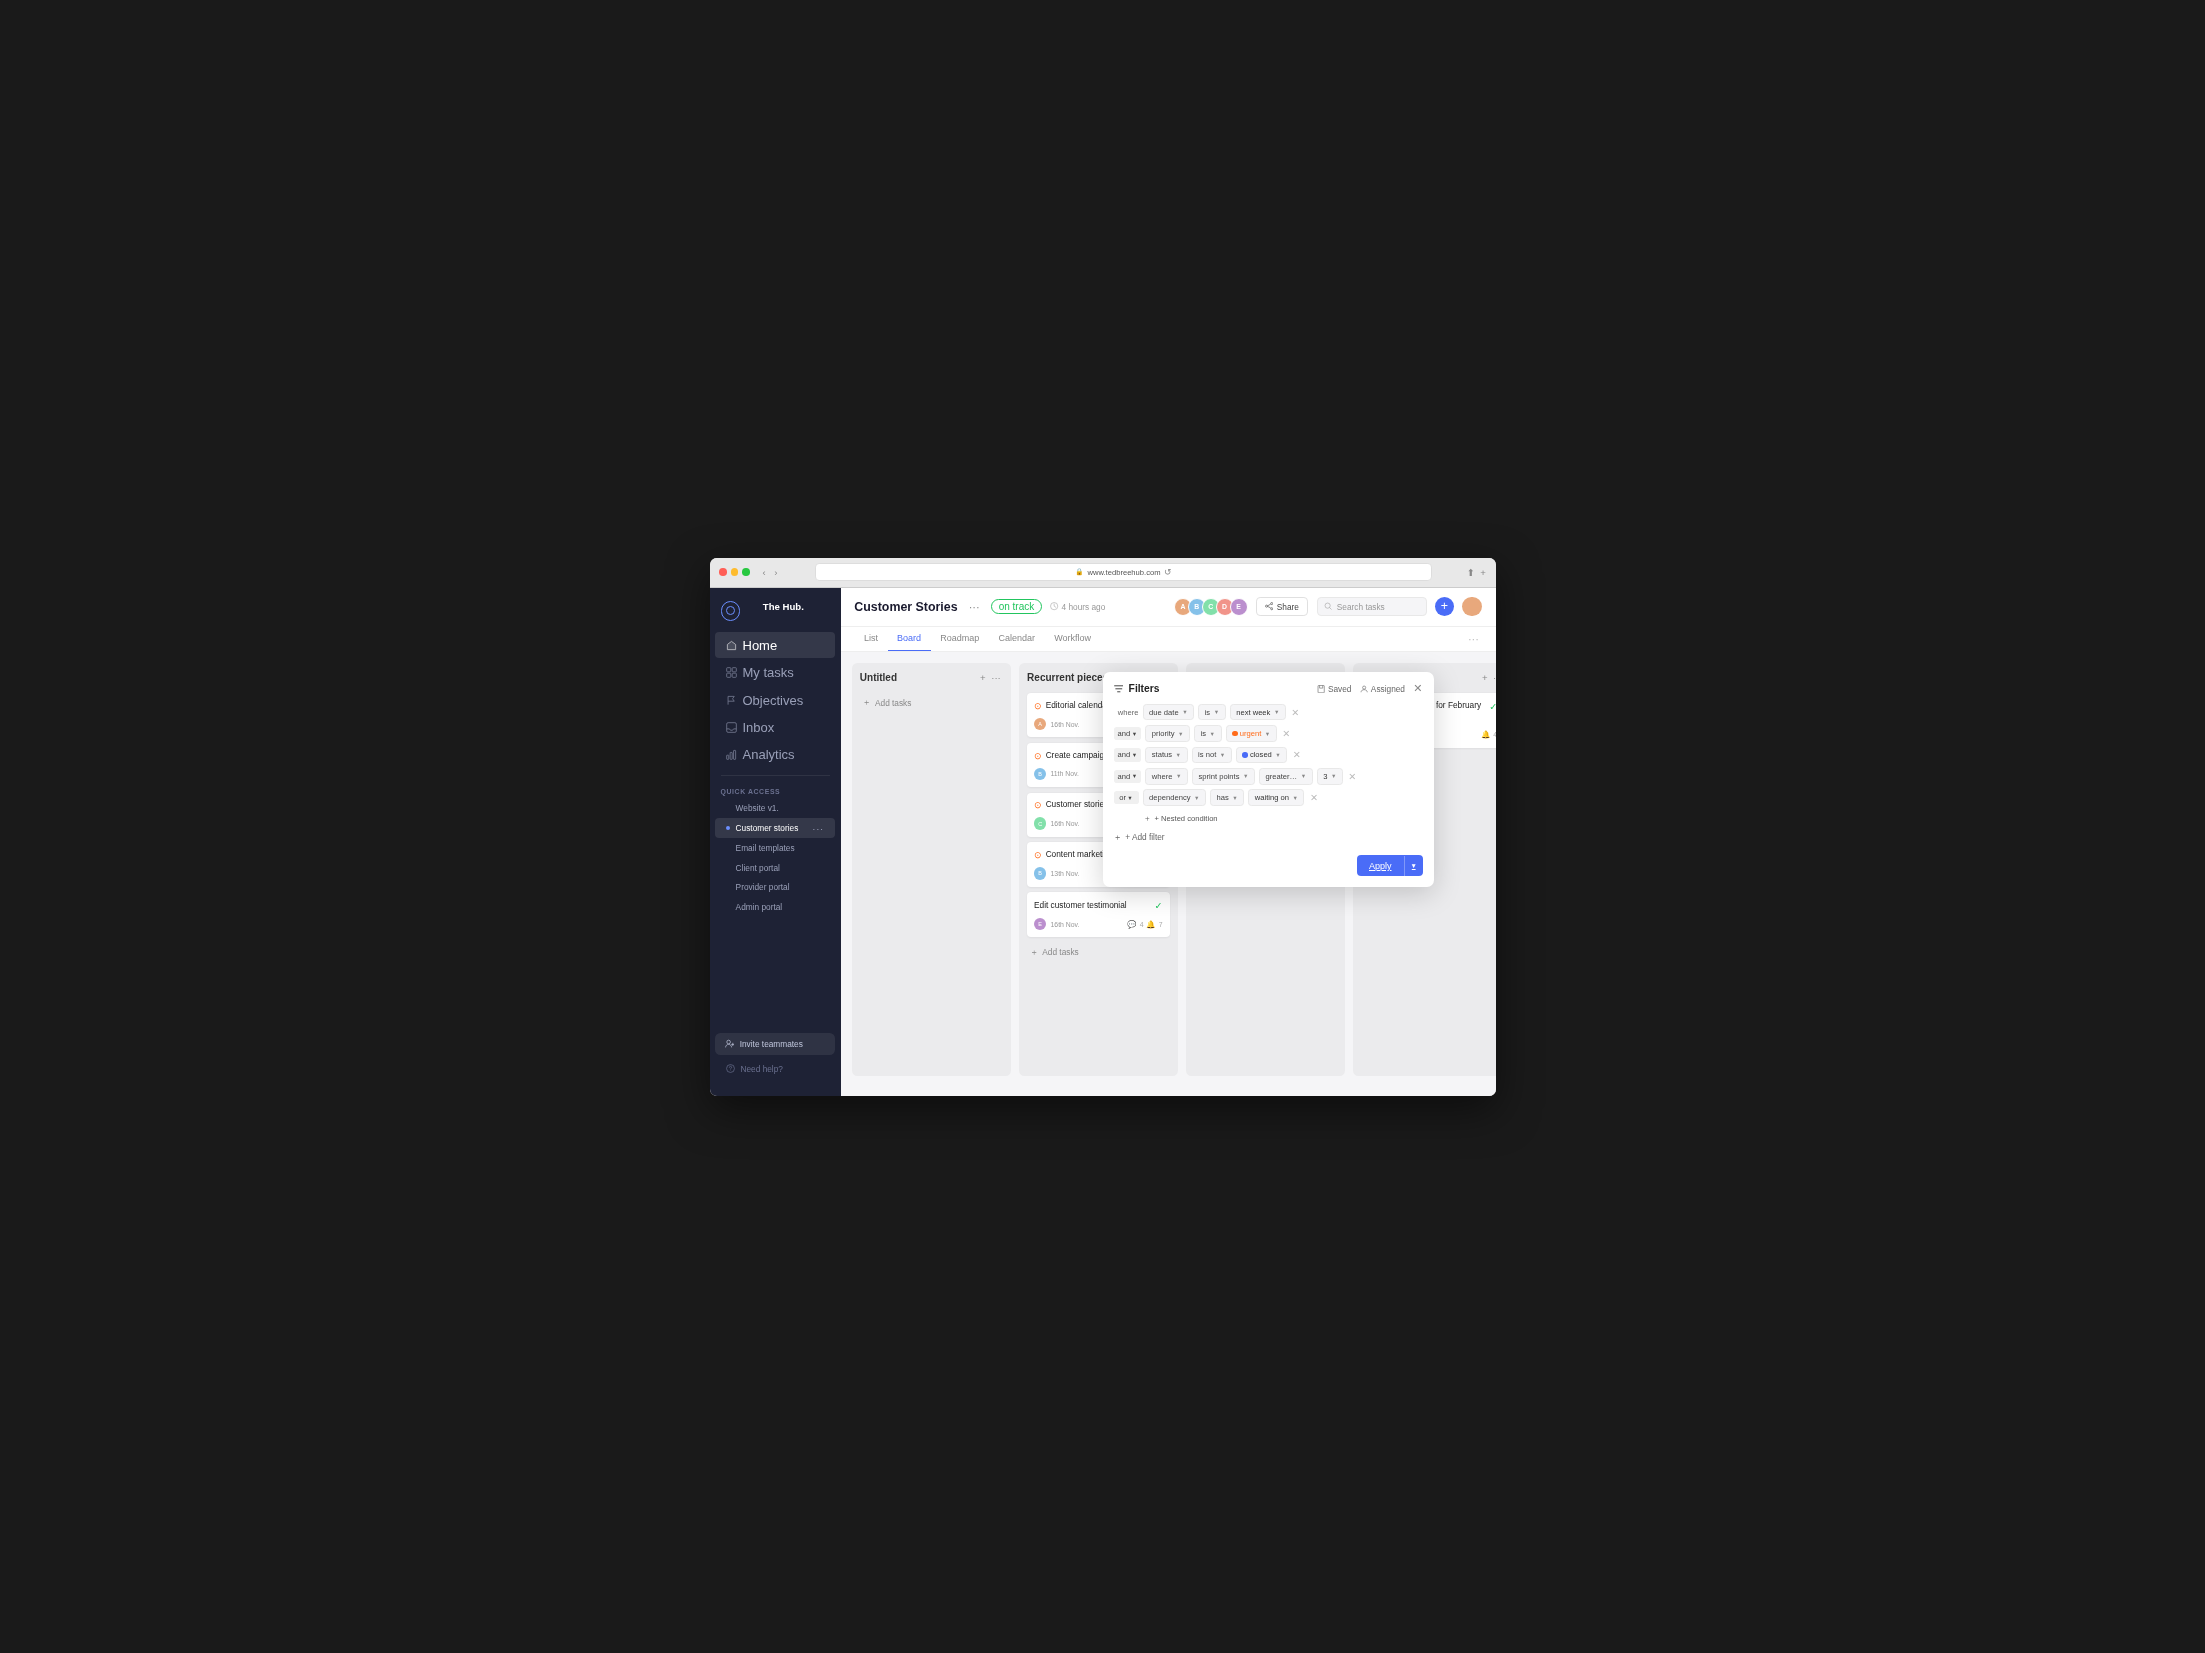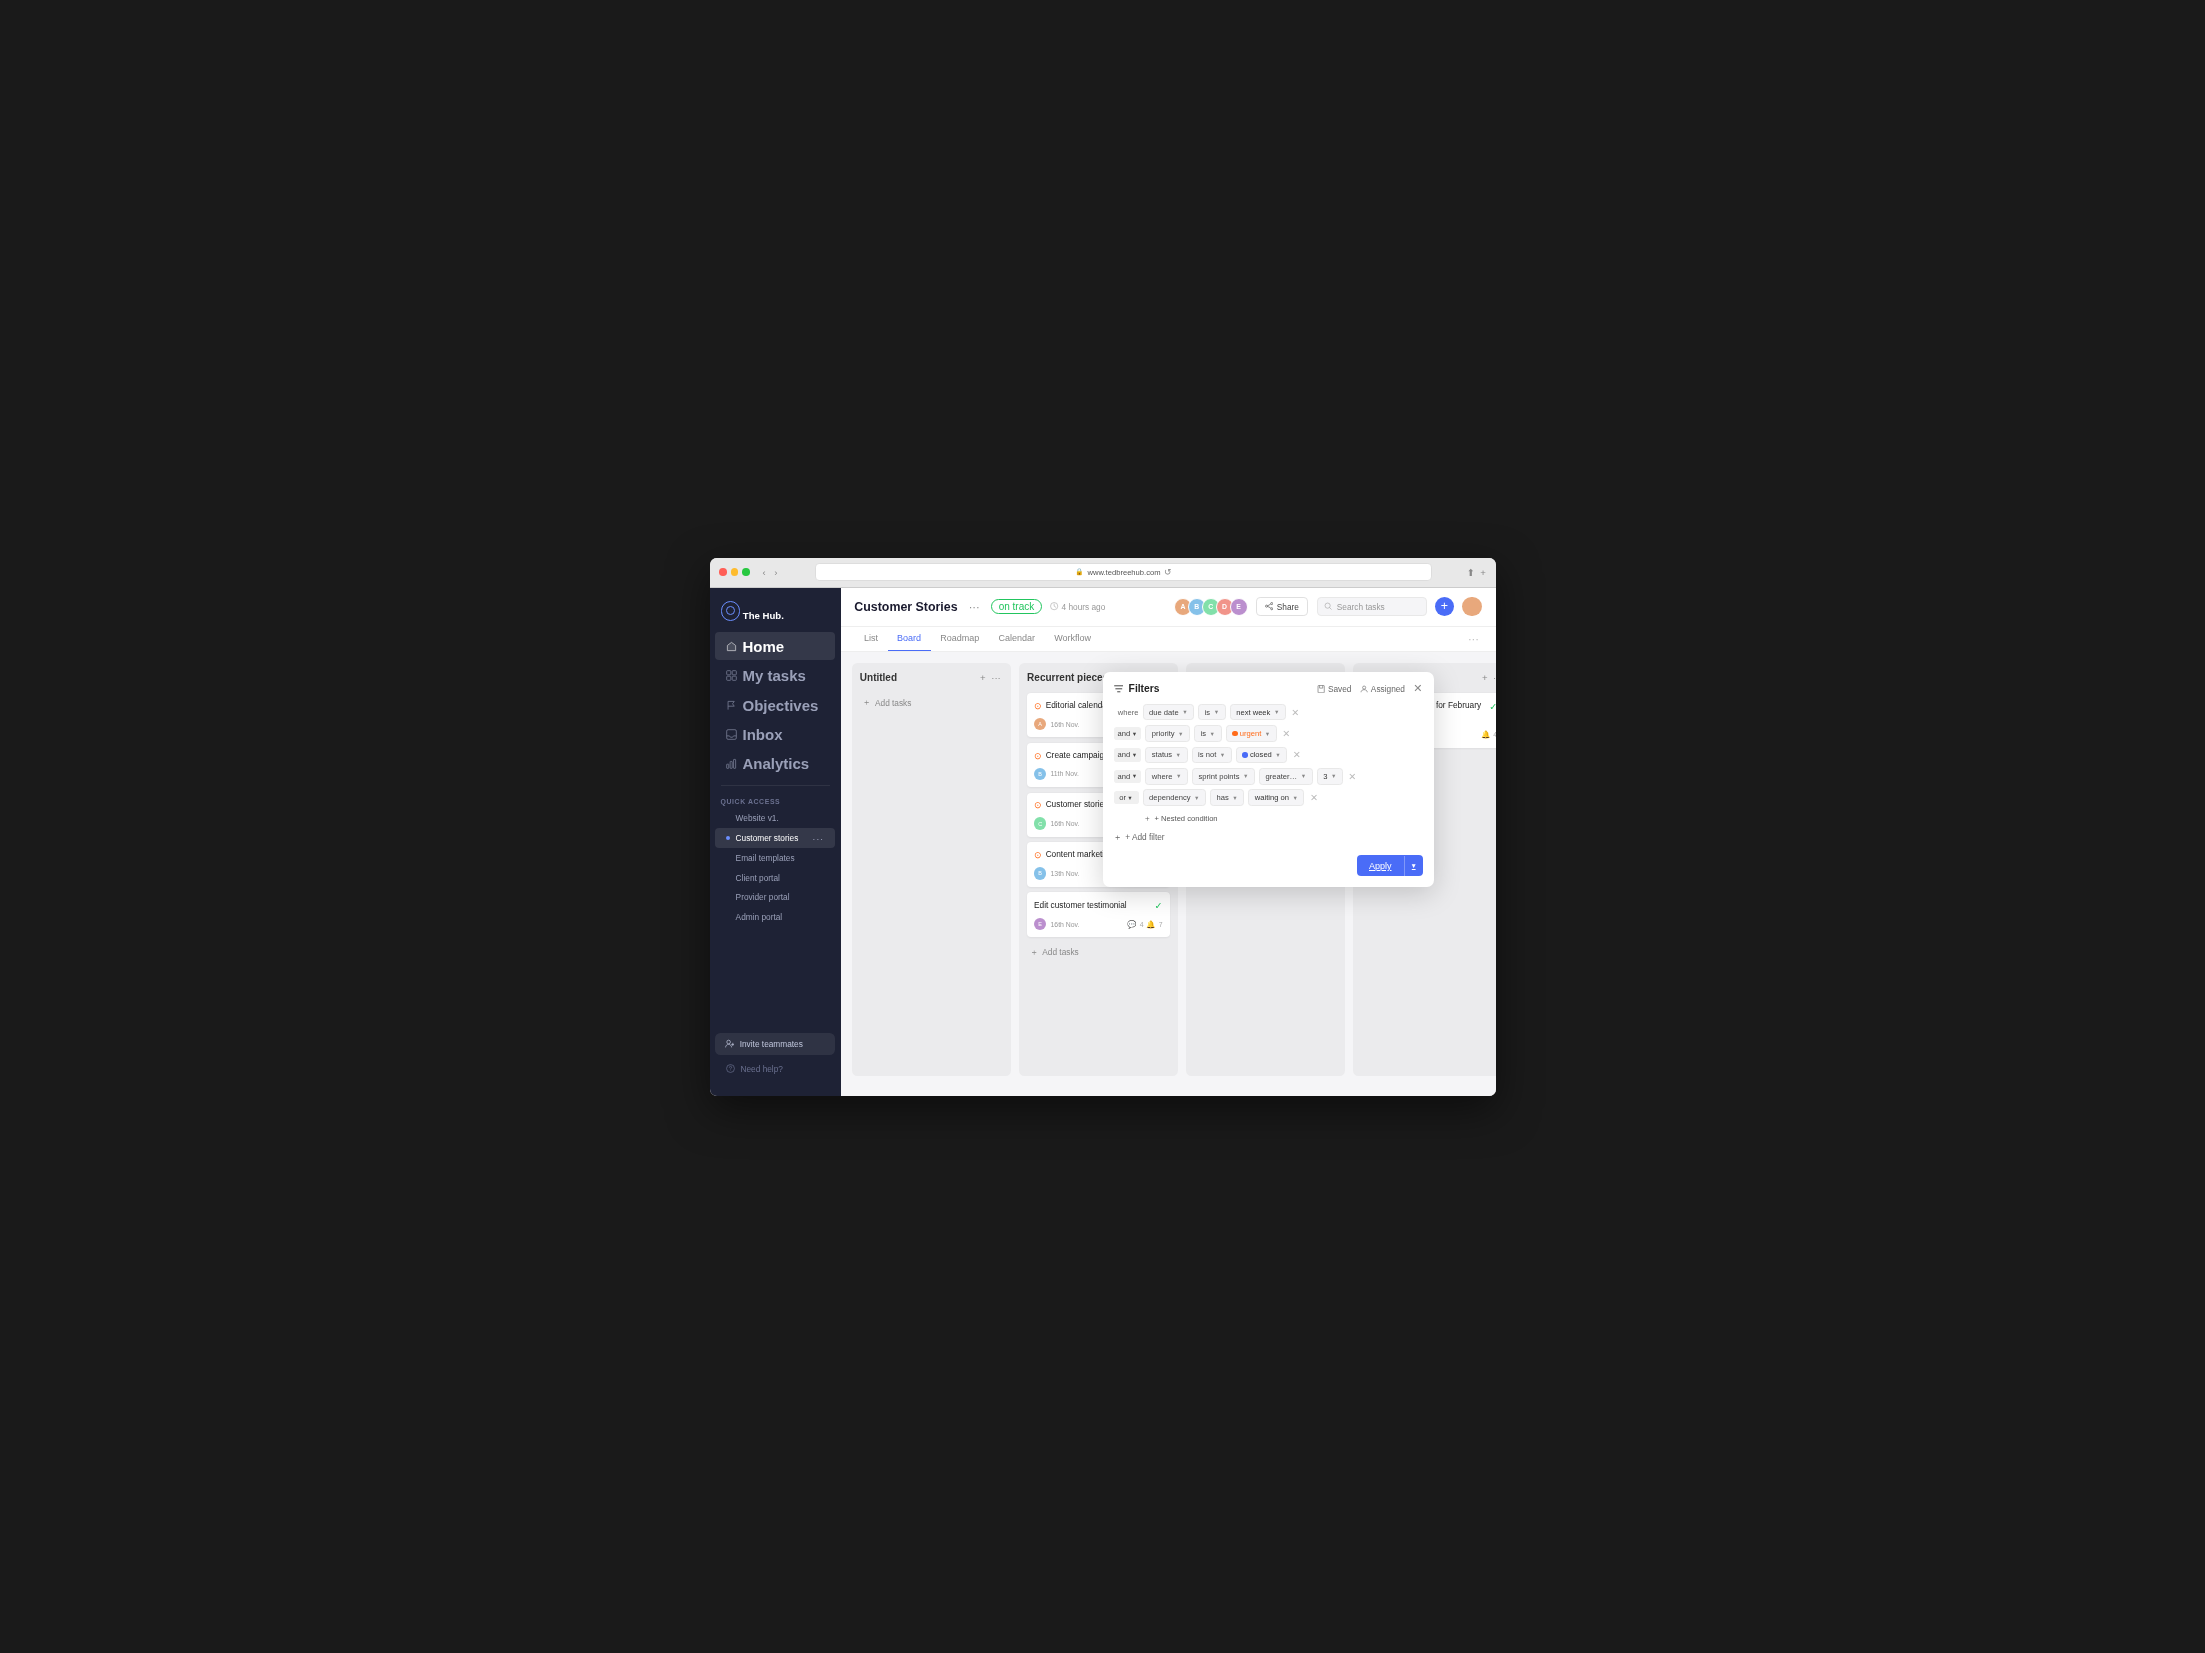--- a/index.html
+++ b/index.html
@@ -65,47 +65,46 @@
       width: 131px;
       background: #1e2235;
       display: flex;
       flex-direction: column;
       padding: 11px 0;
       flex-shrink: 0;
     }
     .logo-area {
       padding: 2.8px 11px 11px;
       display: flex;
-      align-items: flex-end;
-      gap: 3px;
+      align-items: flex-start;
+      gap: 23px;
     }
     .logo-icon {
       width: 19.3px; height: 19.3px;
       border: 1.7px solid #6c8fff;
       border-radius: 50%;
       display: flex; align-items: center; justify-content: center;
       position: relative;
     }
     .logo-icon::after {
       content: '';
       width: 6.9px; height: 6.9px;
       border: 1.4px solid #6c8fff;
       border-radius: 50%;
       position: absolute;
     }
     .logo-text { color: white; font-size: 9.6px; font-weight: 600; }
     .nav-item {
       display: flex; align-items: center; gap: 5.5px;
       padding: 5.5px 11px;
       color: #9aa0b8;
-      font-size: 15px;
+      font-size: 13px;
       cursor: pointer;
       border-radius: 4.1px;
       margin: 0.7px 5.5px;
-      font-weight: bold;
     }
     .nav-item.active { background: rgba(255,255,255,0.1); color: white; }
     .nav-icon { width: 11px; height: 11px; opacity: 0.7; }
     .sidebar-divider { height: 0.7px; background: rgba(255,255,255,0.08); margin: 6.9px 11px; }
     .section-label {
       padding: 5.5px 11px 2.8px;
       font-size: 6.9px;
       color: #6b7190;
       text-transform: uppercase;
       letter-spacing: 0.6px;

